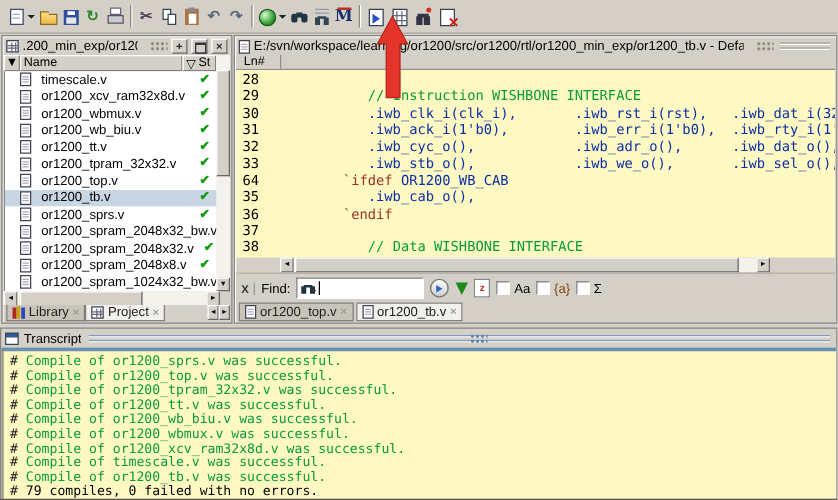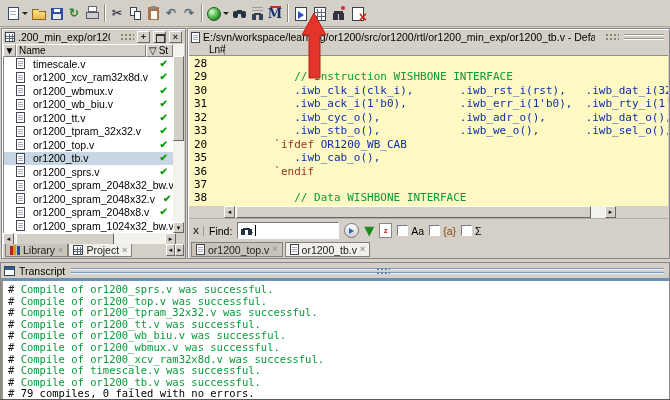--- a/index.html
+++ b/index.html
@@ -74,21 +74,21 @@
   .p-tabs{position:absolute;left:1px;right:1px;bottom:1px;height:13px;display:flex;align-items:stretch;padding-left:2px;background:#d4d0c8;}
   .btab{display:flex;align-items:center;gap:3px;padding:0 4px;font-size:10.5px;border:1px solid #808080;border-top:none;background:#c8c4ba;color:#222;}
   .btab.active{background:#f2f0ea;font-weight:normal;}
   .btab .x{color:#999;font-size:9px;font-weight:bold;line-height:1;}
   .tabarrows{margin-left:auto;display:flex;}
   .tabarrows .sb-btn{width:9px;height:12px;}
 
   
   .editor-window{left:187px;top:28px;width:483px;height:231px;}
   .e-lnhdr{position:absolute;left:1px;right:1px;top:15px;height:12px;border-bottom:1px solid #909090;font-size:10px;display:flex;align-items:center;}
-  .e-lnhdr .lncell{width:36px;padding-left:20px;border-right:1px solid #909090;height:100%;display:flex;align-items:center;background:#d4d0c8;}
+  .e-lnhdr .lncell{width:36px;padding-left:6px;border-right:1px solid #909090;height:100%;display:flex;align-items:center;background:#d4d0c8;}
   .e-code{position:absolute;left:1px;right:1px;top:27px;height:150px;background:#fef9c3;overflow:hidden;padding-top:1px;}
   .crow{height:13.45px;white-space:pre;font:11px "DejaVu Sans Mono",monospace;}
   .crow .lnum{display:inline-block;width:39px;padding-left:5px;color:#000;}
   .c-code{color:var(--code-navy);}
   .c-comment{color:var(--comment-green);}
   .c-dir{color:var(--directive-red);}
   .e-hscroll{position:absolute;left:36px;top:177px;width:392px;height:12px;}
   .hs{display:flex;height:12px;}
   .hs .sb-btn{width:11px;height:12px;flex:0 0 auto;}
   .hs .sb-track{flex:1;position:relative;}
@@ -106,21 +106,21 @@
   .cbx{width:11px;height:11px;background:#fff;border:1px solid;border-color:#7a7a7a #fff #fff #7a7a7a;flex:0 0 auto;}
   .cb-label{font-size:10.5px;margin-left:-2px;}
   .cb-label.braces{color:#8b4513;}
   .e-tabs{position:absolute;left:1px;right:1px;bottom:1px;height:16px;display:flex;padding:1px 0 0 2px;gap:2px;background:#d4d0c8;}
   .e-tabs .btab{border:1px solid #808080;border-top:1px solid #808080;}
 
   
   .transcript-window{left:0;top:262px;width:670px;height:138px;border:1px solid #868686;background:#d4d0c8;}
   .t-header{height:15px;display:flex;align-items:center;gap:4px;padding:1px 3px 0 3px;position:relative;}
   .t-dots{position:absolute;left:375px;top:4px;}
-  .t-body{position:absolute;left:0;right:0;top:15px;bottom:0;background:#ffffff;border-top:3px solid var(--splitter-blue);border-left:2px solid #9a968c;padding:3px 16px 0 5px;font:10.5px "DejaVu Sans Mono",monospace;line-height:11.6px;}
+  .t-body{position:absolute;left:0;right:0;top:15px;bottom:0;background:#fef9c3;border-top:3px solid var(--splitter-blue);border-left:2px solid #9a968c;padding:3px 16px 0 5px;font:10.5px "DejaVu Sans Mono",monospace;line-height:11.6px;}
   .trow{white-space:pre;}
   .trow .hash{color:#1a1a1a;}
   .trow.ok .msg{color:var(--transcript-green);}
   .trow.plain .msg{color:#000;}
 
   
   .arrow-svg{left:0;top:0;width:670px;height:400px;pointer-events:none;z-index:99;}
   .bottom-line{left:0;top:399px;width:670px;height:1px;background:#5a5a5a;}
 </style>
 </head>
@@ -315,21 +315,21 @@
   <div class="e-lnhdr">
     <span class="lncell">Ln#</span>
   </div>
   <div class="e-code" id="code-lines">
       <div class="crow"><span class="lnum">28</span>&nbsp;</div>
       <div class="crow"><span class="lnum">29</span><span class="c-code">          </span><span class="c-comment">// Instruction WISHBONE INTERFACE</span></div>
       <div class="crow"><span class="lnum">30</span><span class="c-code">          .iwb_clk_i(clk_i),       .iwb_rst_i(rst),   .iwb_dat_i(32'b0),</span></div>
       <div class="crow"><span class="lnum">31</span><span class="c-code">          .iwb_ack_i(1'b0),        .iwb_err_i(1'b0),  .iwb_rty_i(1'b0),</span></div>
       <div class="crow"><span class="lnum">32</span><span class="c-code">          .iwb_cyc_o(),            .iwb_adr_o(),      .iwb_dat_o(),</span></div>
       <div class="crow"><span class="lnum">33</span><span class="c-code">          .iwb_stb_o(),            .iwb_we_o(),       .iwb_sel_o(),</span></div>
-      <div class="crow"><span class="lnum">20</span><span class="c-code">       </span><span class="c-dir">`ifdef</span><span class="c-code"> OR1200_WB_CAB</span></div>
+      <div class="crow"><span class="lnum">64</span><span class="c-code">       </span><span class="c-dir">`ifdef</span><span class="c-code"> OR1200_WB_CAB</span></div>
       <div class="crow"><span class="lnum">35</span><span class="c-code">          .iwb_cab_o(),</span></div>
       <div class="crow"><span class="lnum">36</span><span class="c-code">       </span><span class="c-dir">`endif</span></div>
       <div class="crow"><span class="lnum">37</span>&nbsp;</div>
       <div class="crow"><span class="lnum">38</span><span class="c-code">          </span><span class="c-comment">// Data WISHBONE INTERFACE</span></div>
     </div>
   <div class="abs e-hscroll hs">
     <span class="sb-btn">◄</span>
     <span class="sb-track">
         <span class="abs sb-thumb" style="left:1px;top:0;width:355px;height:12px;"></span>
       </span>

